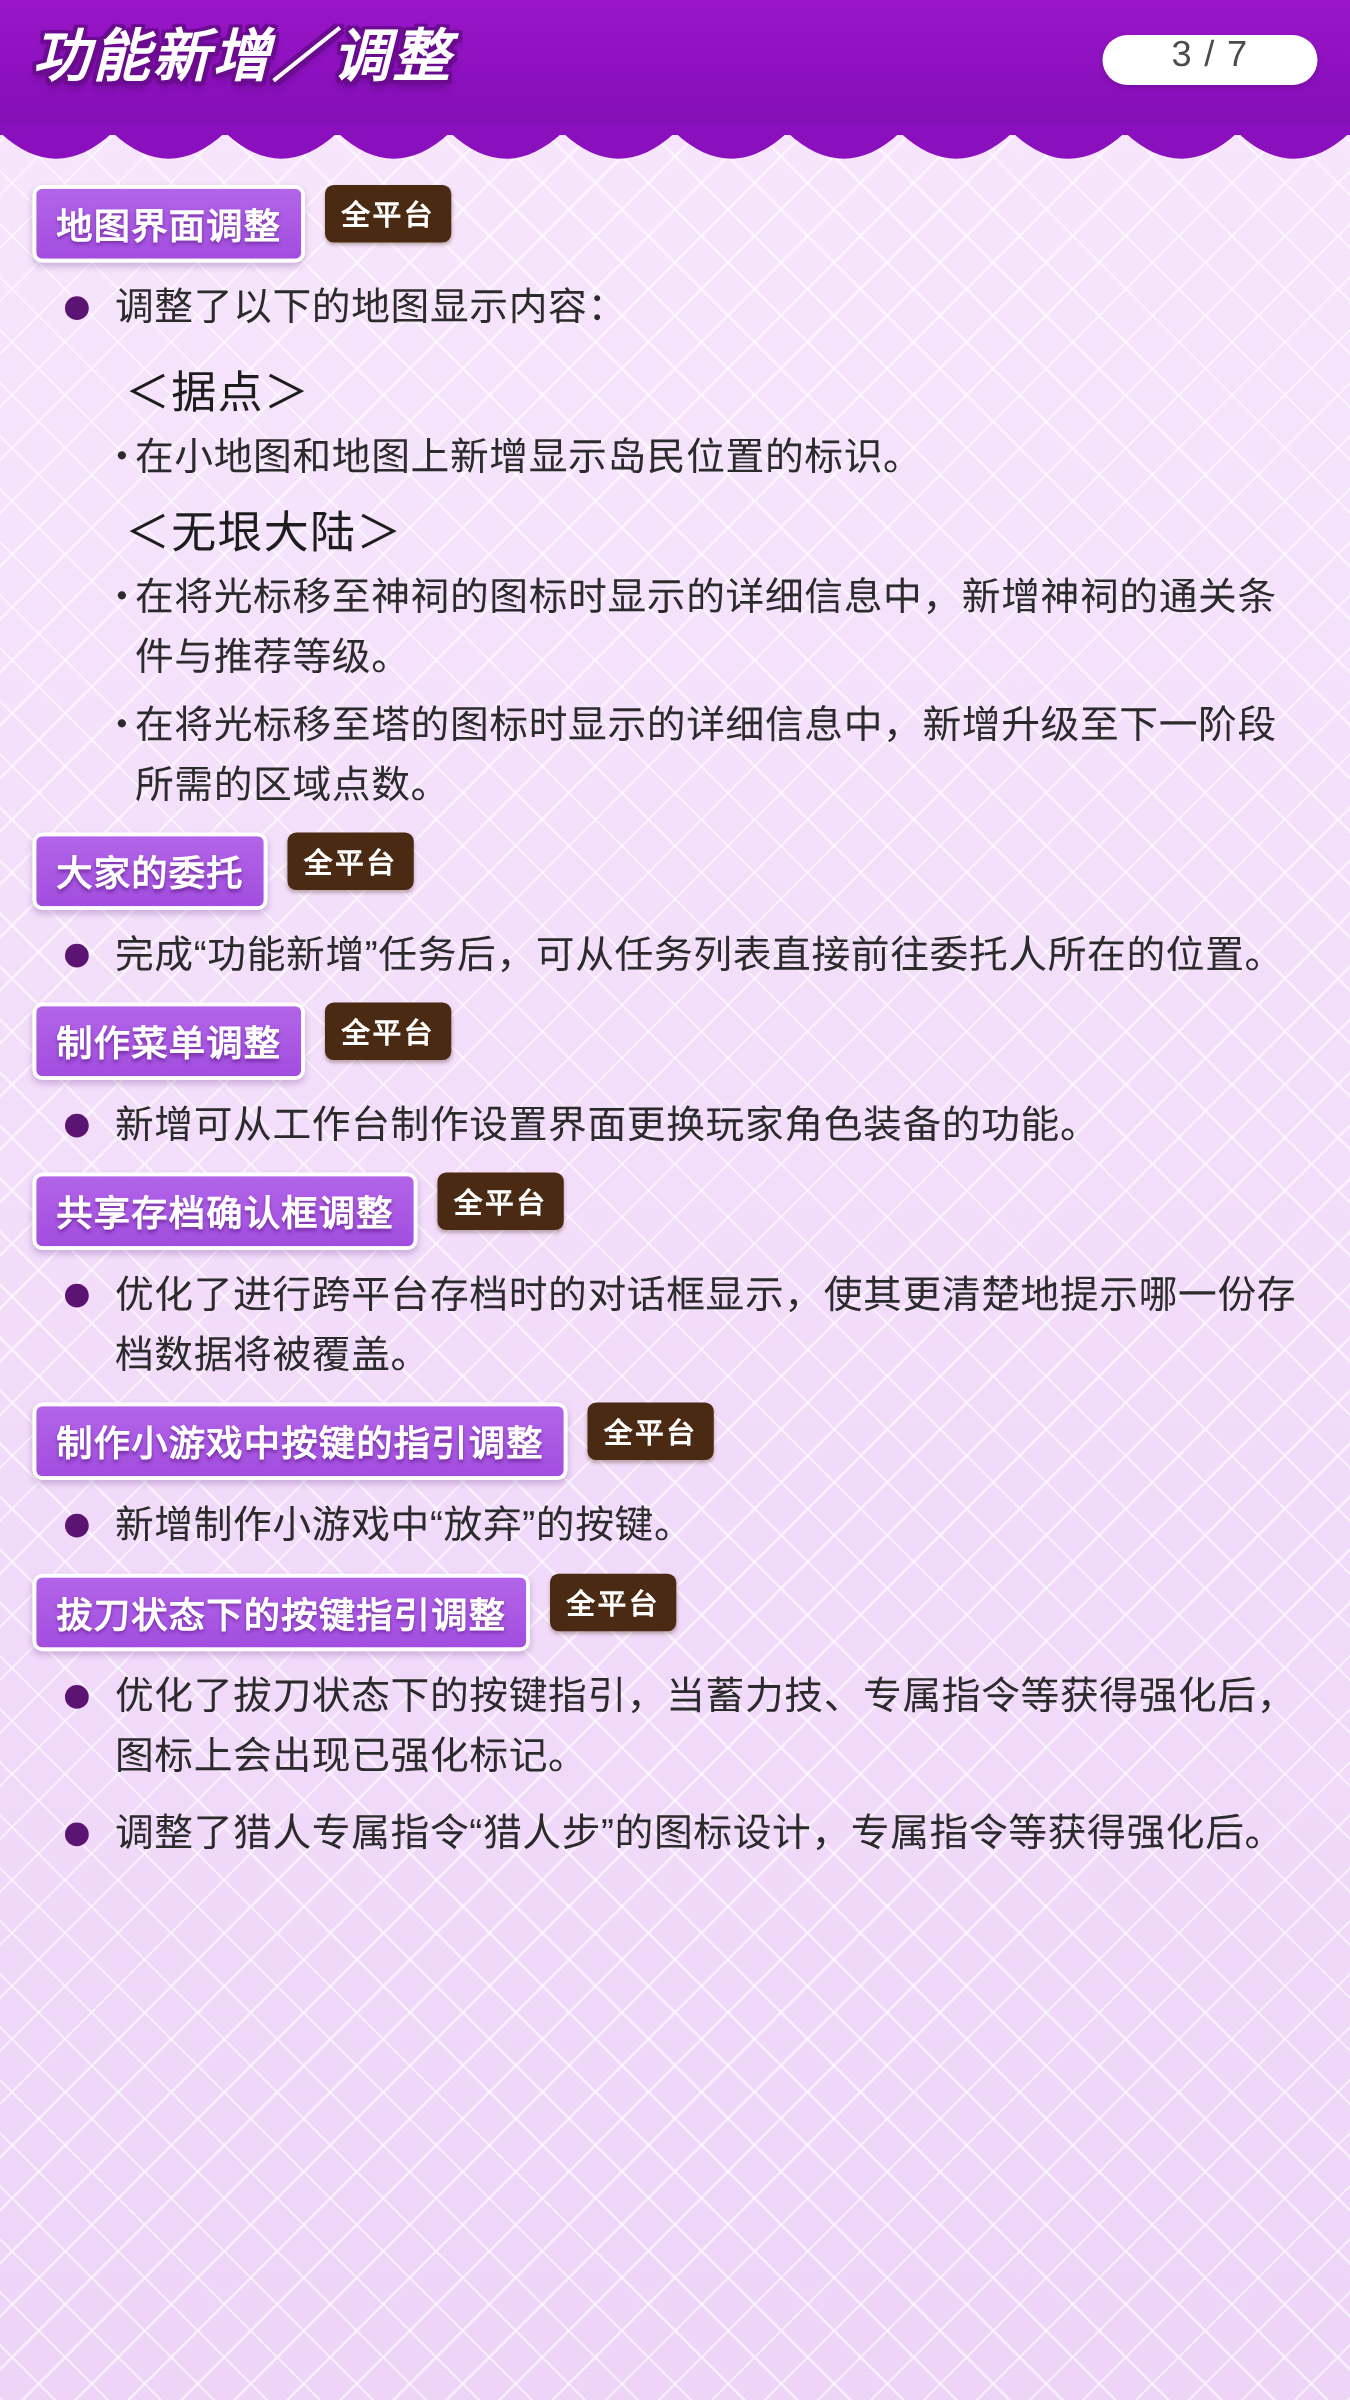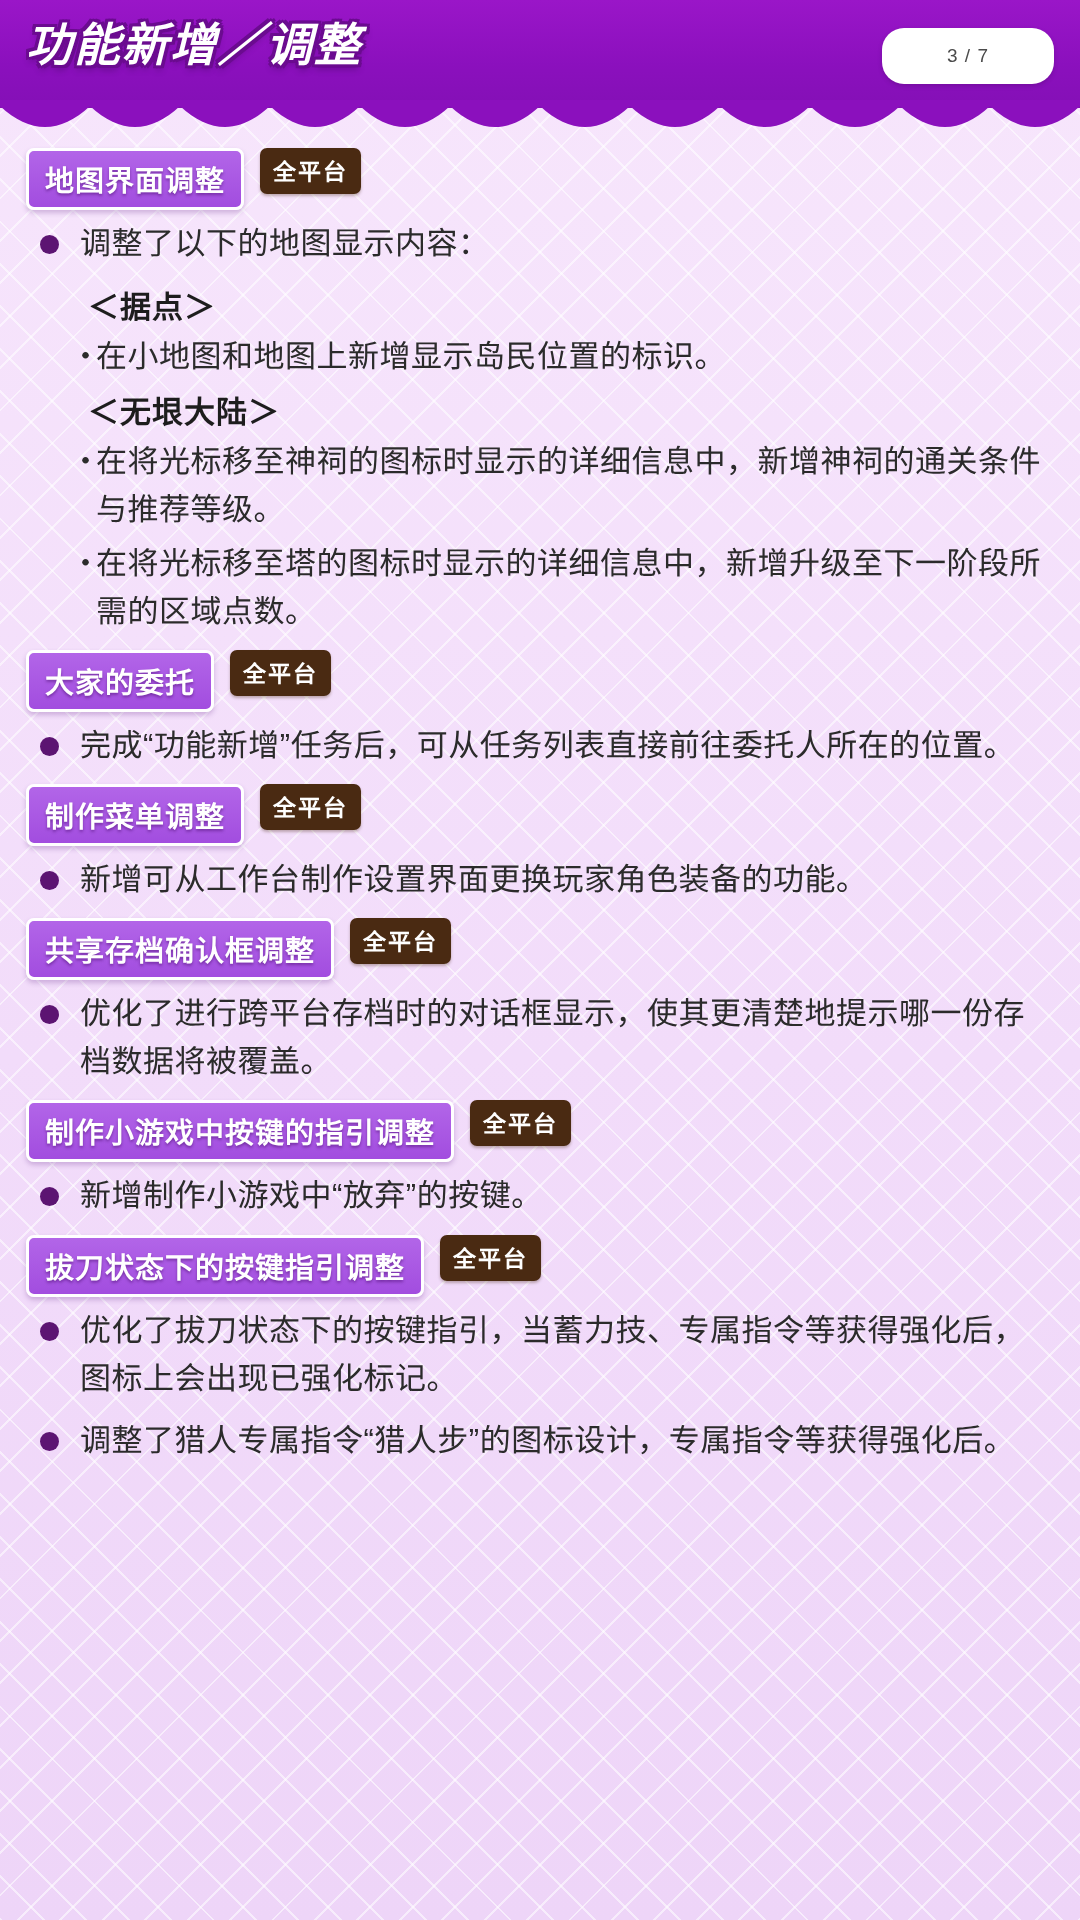--- a/index.html
+++ b/index.html
@@ -43,27 +43,27 @@
       -3px -3px 0 #6b0b90, 3px -3px 0 #6b0b90, -3px 3px 0 #6b0b90, 3px 3px 0 #6b0b90,
       0 -3px 0 #6b0b90, 0 3px 0 #6b0b90, -3px 0 0 #6b0b90, 3px 0 0 #6b0b90,
       0 5px 6px rgba(40,0,60,0.35);
     font-style: italic;
   }
   #page-indicator {
     position: absolute;
     right: 26px;
     top: 28px;
     width: 172px;
-    height: 56px;
+    height: 40px;
     background: #ffffff;
     border-radius: 22px;
     color: #4b4b4b;
-    font-size: 19px;
+    font-size: 29px;
     display: flex;
-    align-items: center;
+    align-items: flex-start;
     justify-content: center;
     letter-spacing: 1px;
     box-shadow: 0 2px 4px rgba(60,0,80,0.25);
   }
   
   #header-scallop {
     position: absolute;
     left: 0;
     top: 100px;
     width: 1080px;
@@ -106,21 +106,21 @@
     font-size: 23px;
     font-weight: bold;
     border-radius: 7px;
     padding: 5px 13px 7px 13px;
     letter-spacing: 2px;
     white-space: nowrap;
     margin-bottom: 4px;
     box-shadow: 0 2px 3px rgba(60,30,0,0.3);
   }
 
-  ul.bullets { list-style: none; margin: 0; padding: 0; }
+  ul.bullets { list-style: none; margin: 12px; padding: 0; }
 
   li.bullet {
     position: relative;
     padding-left: 54px;
     margin: 0 0 14px 0;
     font-size: 31px;
     line-height: 1.55;
     color: #2b2b2b;
     letter-spacing: 0.5px;
   }
@@ -129,22 +129,22 @@
     position: absolute;
     left: 14px;
     top: 15px;
     width: 19px;
     height: 19px;
     border-radius: 50%;
     background: #5c1472;
   }
 
   .subhead {
-    font-size: 31px;
-    font-weight: bold;
+    font-size: 36px;
+    font-weight: normal;
     color: #1d1d1d;
     margin: 6px 0 6px 62px;
     letter-spacing: 1px;
   }
   .subitem {
     position: relative;
     font-size: 31px;
     line-height: 1.55;
     color: #2b2b2b;
     margin: 0 0 6px 0;

